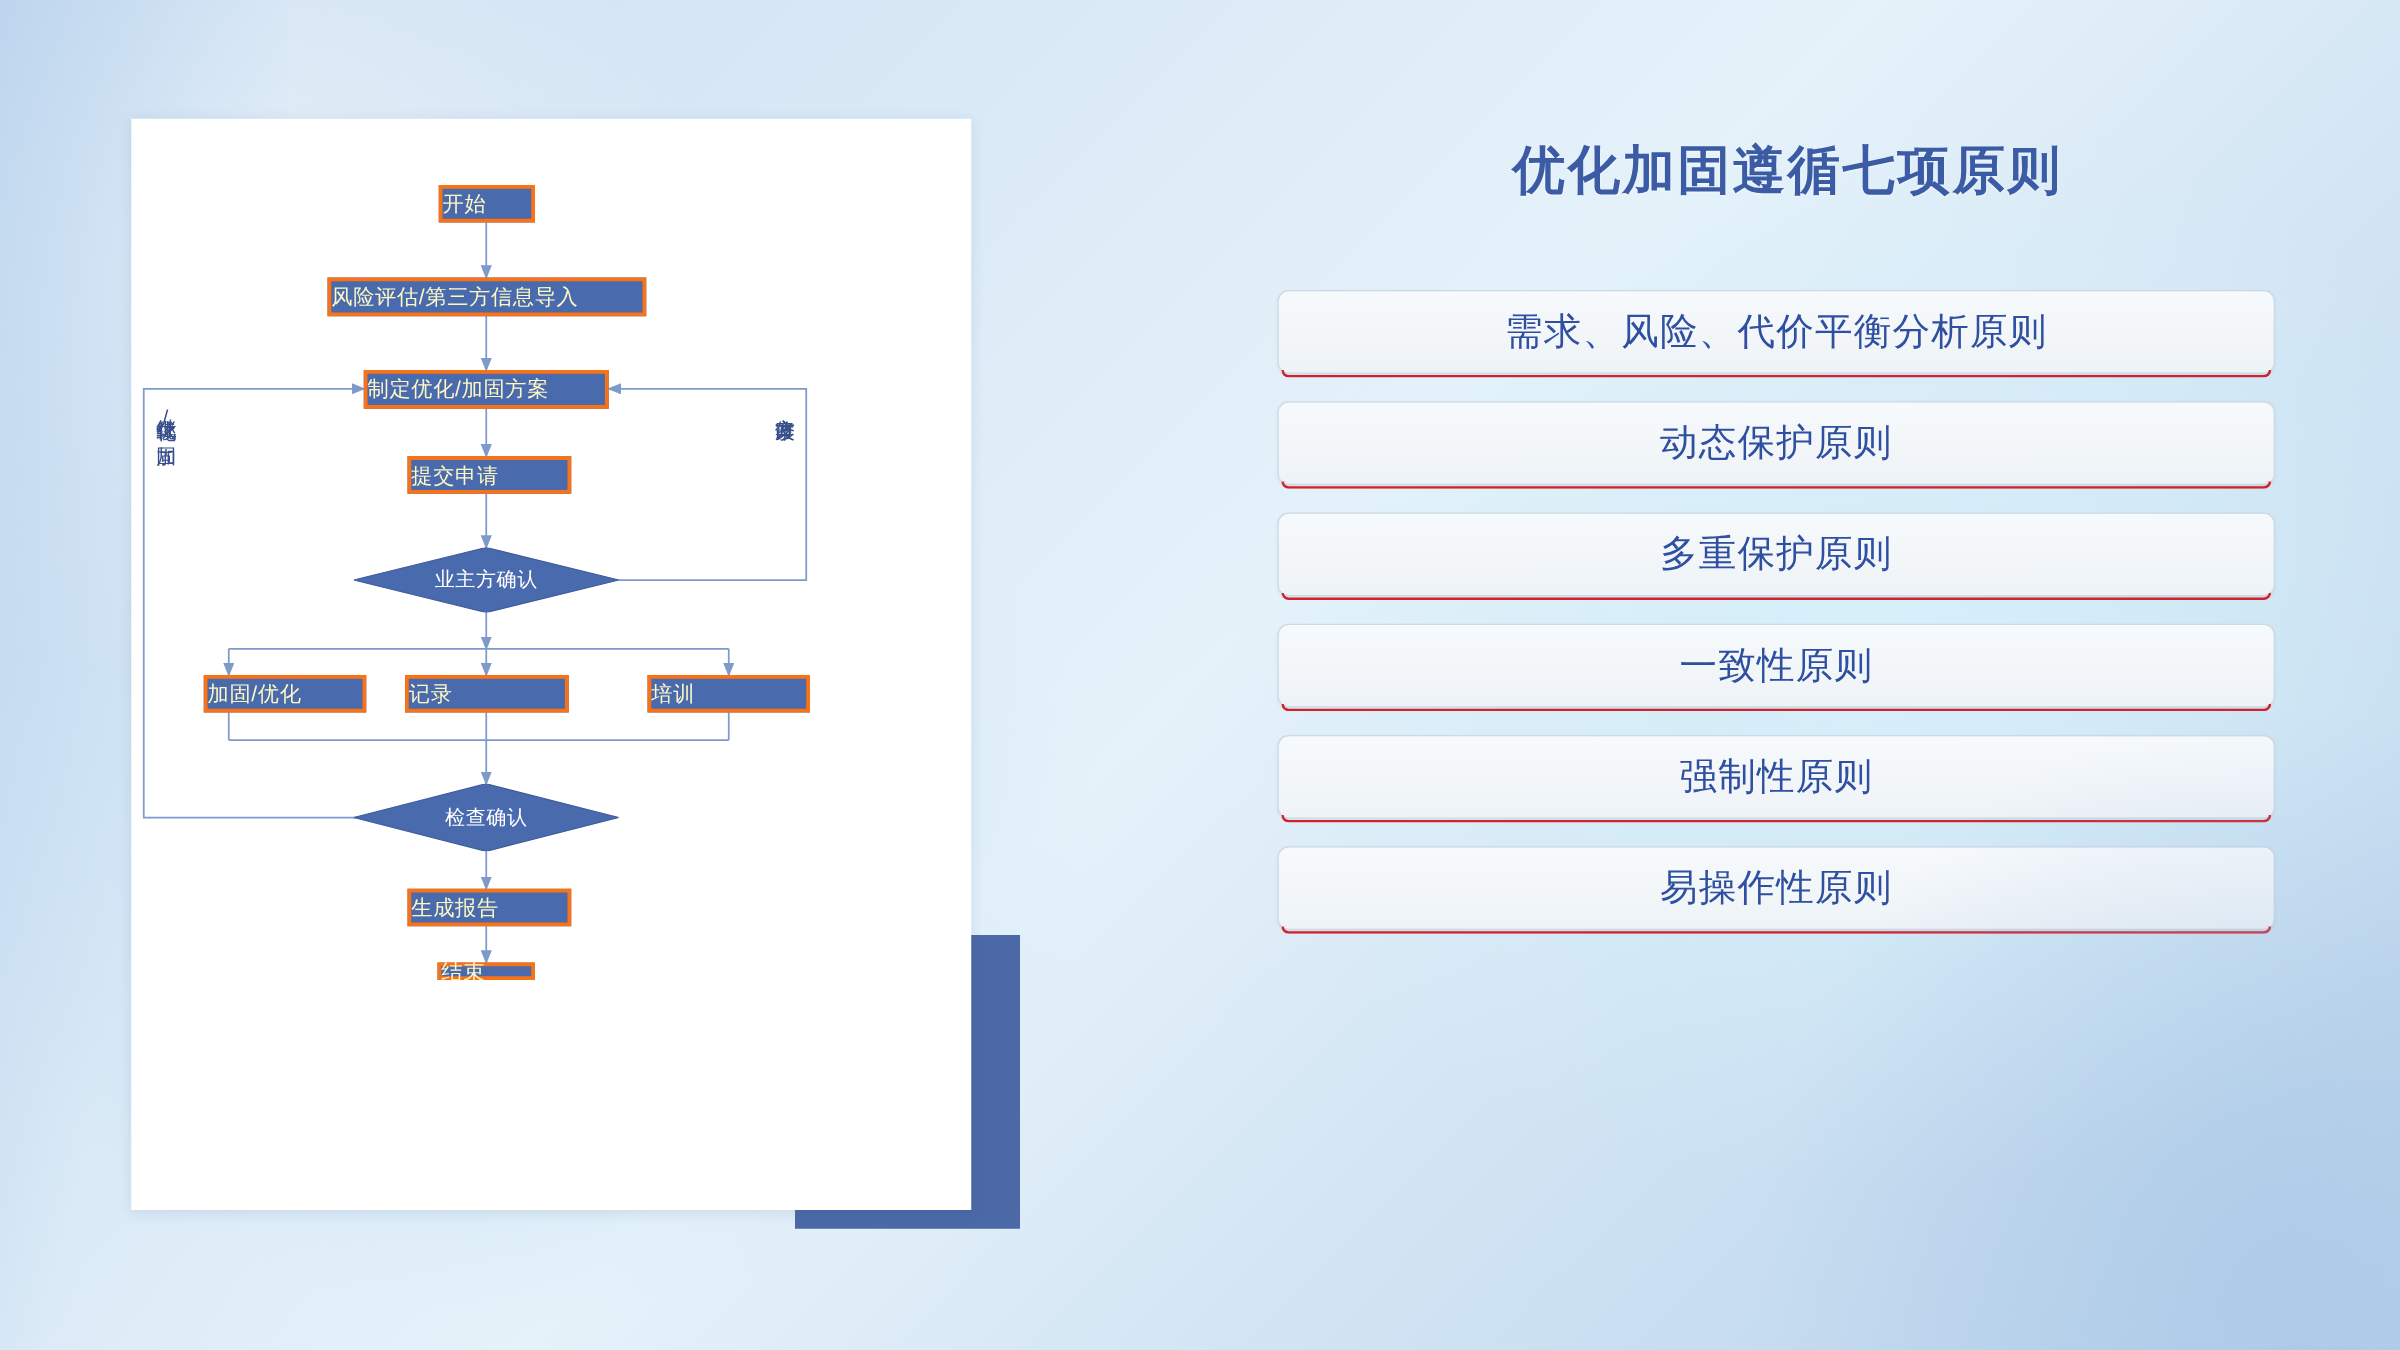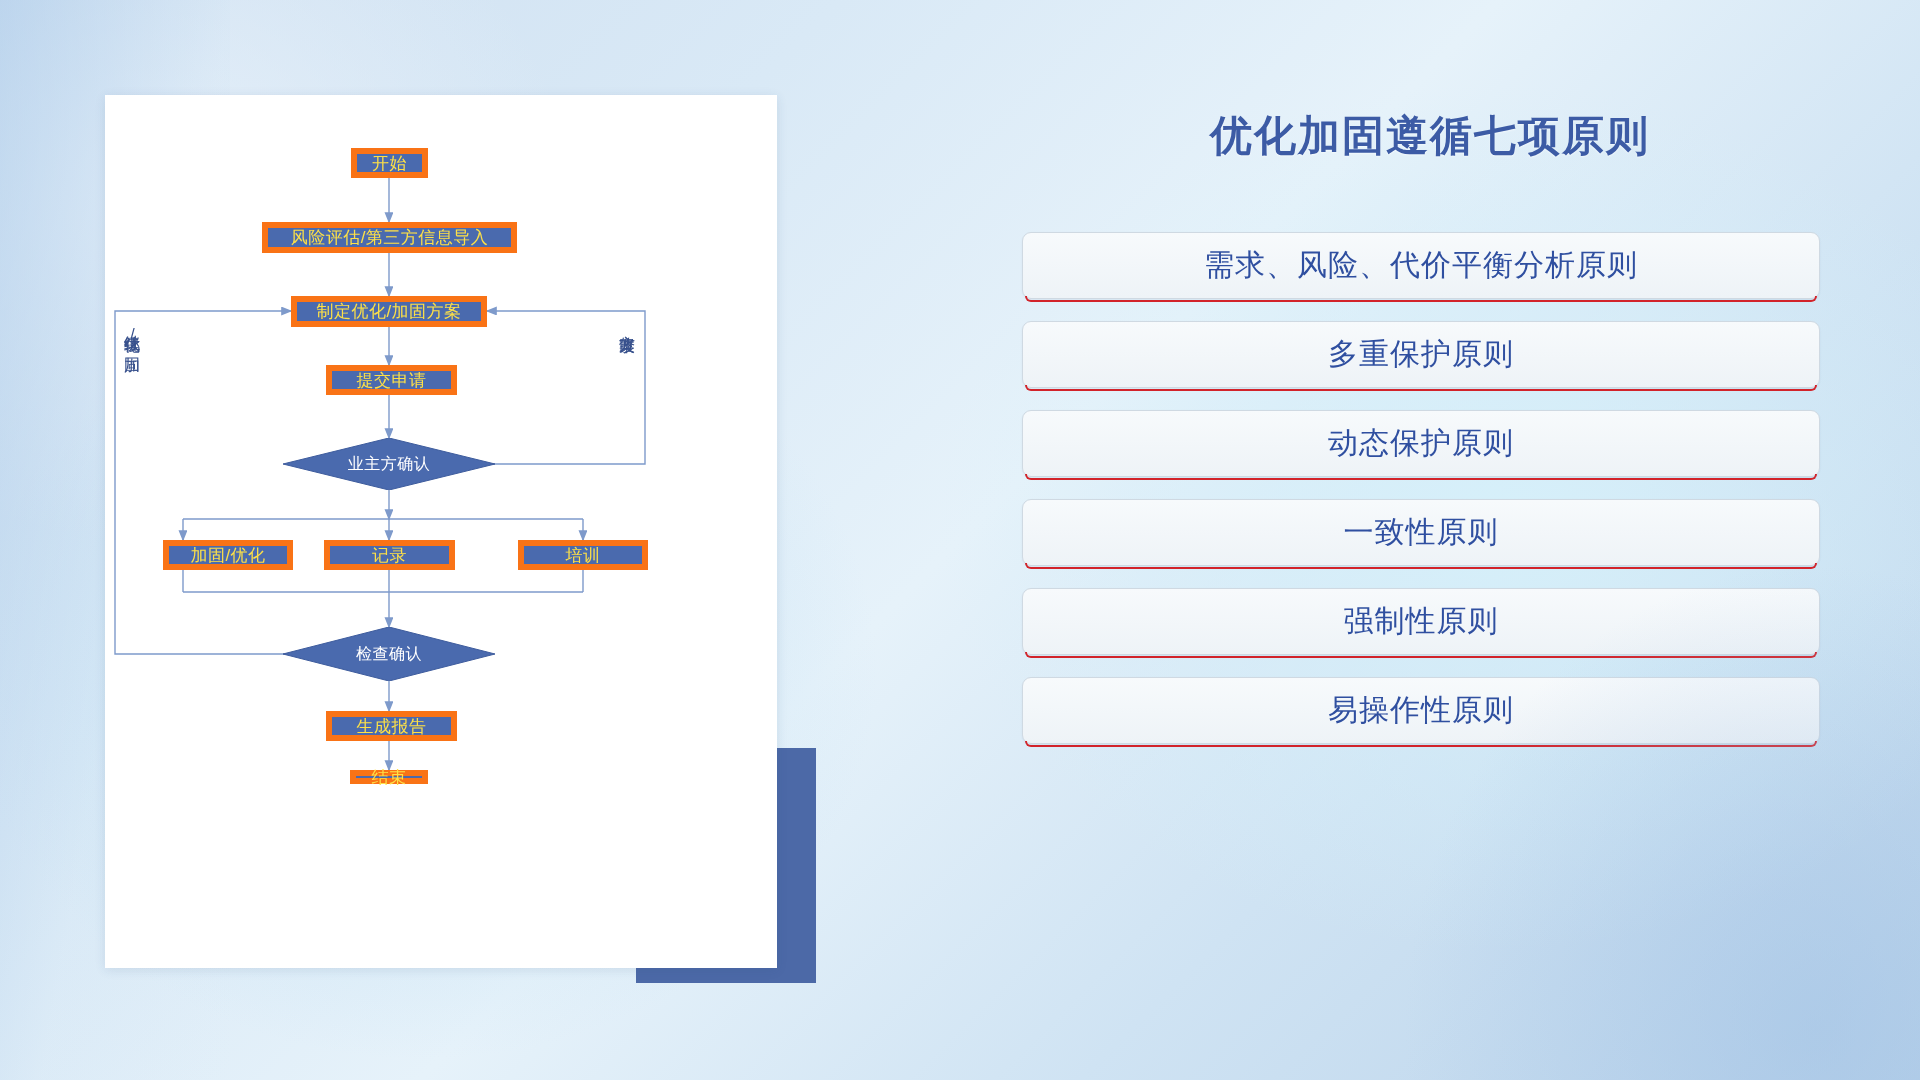--- a/index.html
+++ b/index.html
@@ -66,28 +66,28 @@
     position: absolute;
     left: 0; top: 0;
     width: 672px;
     height: 873px;
   }
 
   .node {
     position: absolute;
     box-sizing: border-box;
     background: #4a6aae;
-    color: #fde047;
+    color: #fef9c3;
     font-size: 17px;
     display: flex;
     align-items: center;
-    justify-content: center;
+    justify-content: flex-start;
     letter-spacing: 0.5px;
     white-space: nowrap;
-    border: 6px solid #f97316;
+    border: 3px solid #f97316;
   }
 
   .diamond-wrap {
     position: absolute;
   }
   .diamond {
     position: absolute;
     left: 0; top: 0;
     width: 100%;
     height: 100%;
@@ -279,26 +279,26 @@
     </div>
   </div>
 
   <div class="right-title">优化加固遵循七项原则</div>
 
   <div class="principles">
     <div class="principle">
       <span>需求、风险、代价平衡分析原则</span>
     </div>
     <div class="principle">
+      <span>动态保护原则</span>
+    </div>
+    <div class="principle">
       <span>多重保护原则</span>
     </div>
     <div class="principle">
-      <span>动态保护原则</span>
-    </div>
-    <div class="principle">
       <span>一致性原则</span>
     </div>
     <div class="principle">
       <span>强制性原则</span>
     </div>
     <div class="principle">
       <span>易操作性原则</span>
     </div>
   </div>
 

